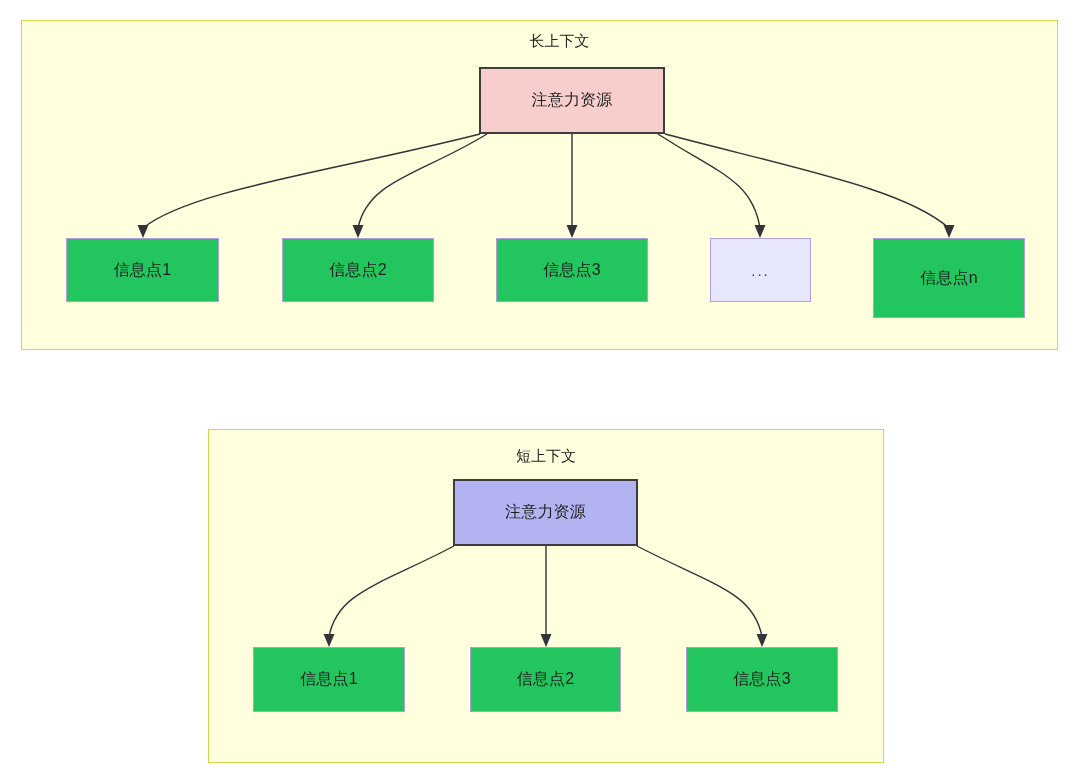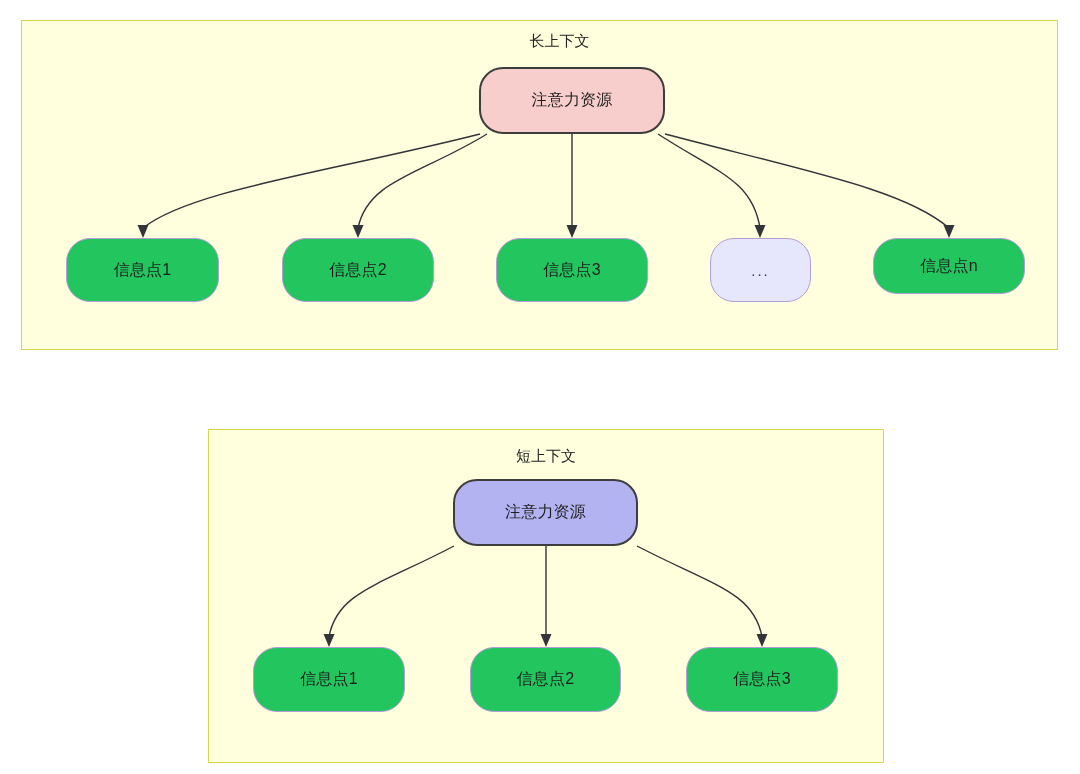--- a/index.html
+++ b/index.html
@@ -37,21 +37,20 @@
   }
   .node {
     position: absolute;
     box-sizing: border-box;
     display: flex;
     align-items: center;
     justify-content: center;
     font-size: 16px;
     color: #1f1f1f;
     letter-spacing: 0.2px;
-    border-radius: 24px;
   }
   .node-attention-long {
     background: #f8cecc;
     border: 2px solid #3d3d3d;
   }
   .node-attention-short {
     background: #b3b3f2;
     border: 2px solid #3d3d3d;
   }
   .node-info {
@@ -106,21 +105,21 @@
   </div>
 
   <div class="node node-info" style="left:496px; top:238px; width:152px; height:64px;">
     <span>信息点3</span>
   </div>
 
   <div class="node node-ellipsis" style="left:710px; top:238px; width:101px; height:64px;">
     <span>...</span>
   </div>
 
-  <div class="node node-info" style="left:873px; top:238px; width:152px; height:56px;">
+  <div class="node node-info" style="left:873px; top:238px; width:152px; height:80px;">
     <span>信息点n</span>
   </div>
 
   <div class="panel" style="left:208px; top:429px; width:676px; height:334px;">
     <div class="panel-title" style="top:17px;">短上下文</div>
   </div>
 
   <div class="node node-attention-short" style="left:453px; top:479px; width:185px; height:67px;">
     <span>注意力资源</span>
   </div>

